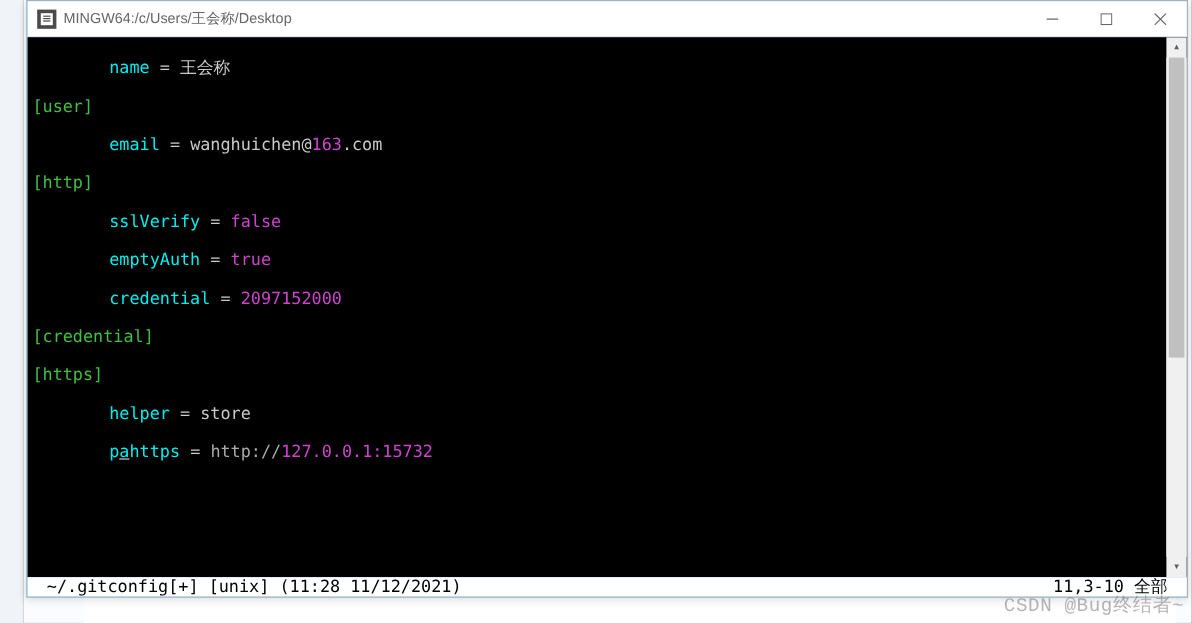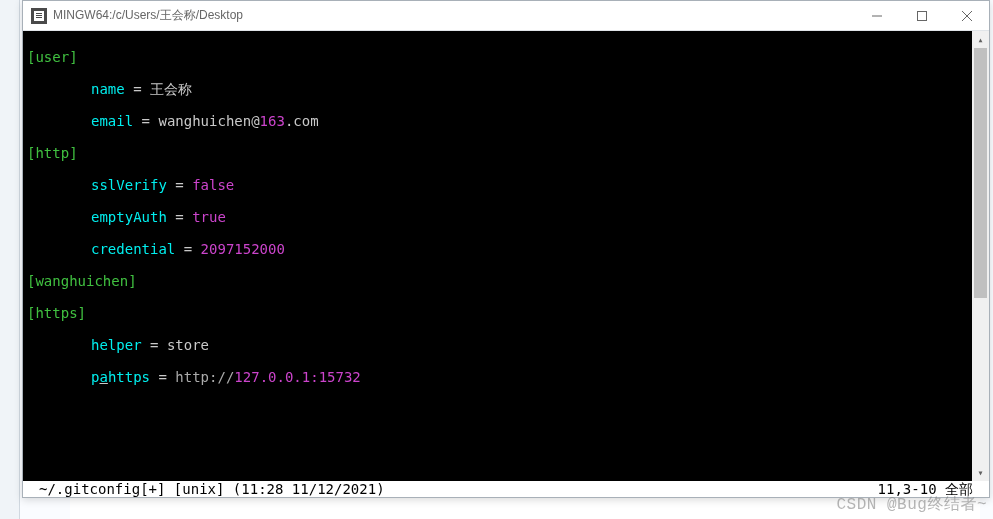--- a/index.html
+++ b/index.html
@@ -70,28 +70,28 @@
       <div class="win-btn close">
         <svg viewBox="0 0 10 10">
             <path d="M0 0 L10 10 M10 0 L0 10" stroke="currentColor" stroke-width="1"></path>
           </svg>
       </div>
     </div>
   </div>
 
   <div class="term-body">
     <div class="content">
+<div><span class="indent"></span><span class="key">name</span><span class="eq"> = </span><span class="val-w">王会称</span></div>
 <div><span class="sect">[user]</span></div>
-<div><span class="indent"></span><span class="key">name</span><span class="eq"> = </span><span class="val-w">王会称</span></div>
 <div><span class="indent"></span><span class="key">email</span><span class="eq"> = </span><span class="val-w">wanghuichen@</span><span class="val-n">163</span><span class="val-w">.com</span></div>
 <div><span class="sect">[http]</span></div>
 <div><span class="indent"></span><span class="key">sslVerify</span><span class="eq"> = </span><span class="val-m">false</span></div>
 <div><span class="indent"></span><span class="key">emptyAuth</span><span class="eq"> = </span><span class="val-m">true</span></div>
 <div><span class="indent"></span><span class="key">credential</span><span class="eq"> = </span><span class="val-n">2097152000</span></div>
-<div><span class="sect">[wanghuichen]</span></div>
+<div><span class="sect">[credential]</span></div>
 <div><span class="sect">[https]</span></div>
 <div><span class="indent"></span><span class="key">helper</span><span class="eq"> = </span><span class="val-w">store</span></div>
 <div><span class="indent"></span><span class="key">p</span><span class="key caret-u">a</span><span class="key">https</span><span class="eq"> = </span><span class="url-h">http://</span><span class="val-m">127.0.0.1:15732</span></div>
     </div>
     <div class="scrollbar">
       <div class="scroll-arrow up">▴</div>
       <div class="scrollbar-track">
         <div class="scroll-thumb"></div>
       </div>
       <div class="scroll-arrow down">▾</div>

